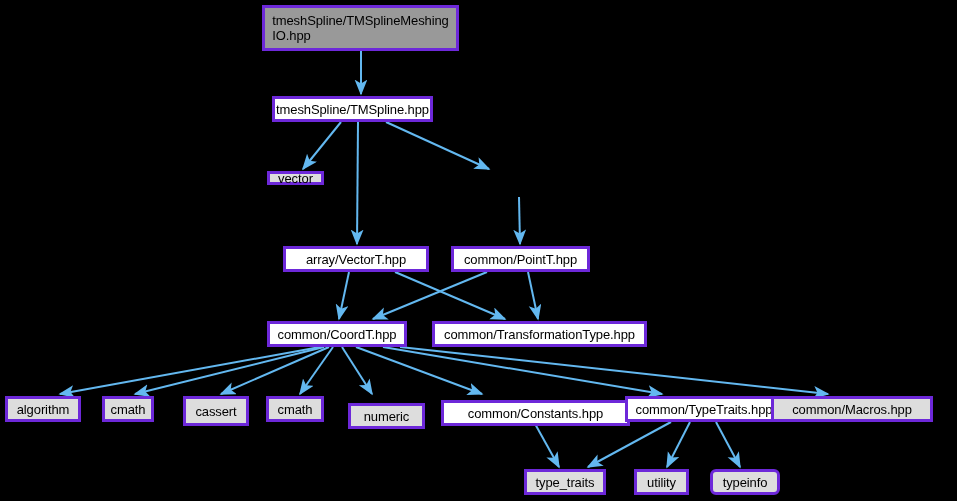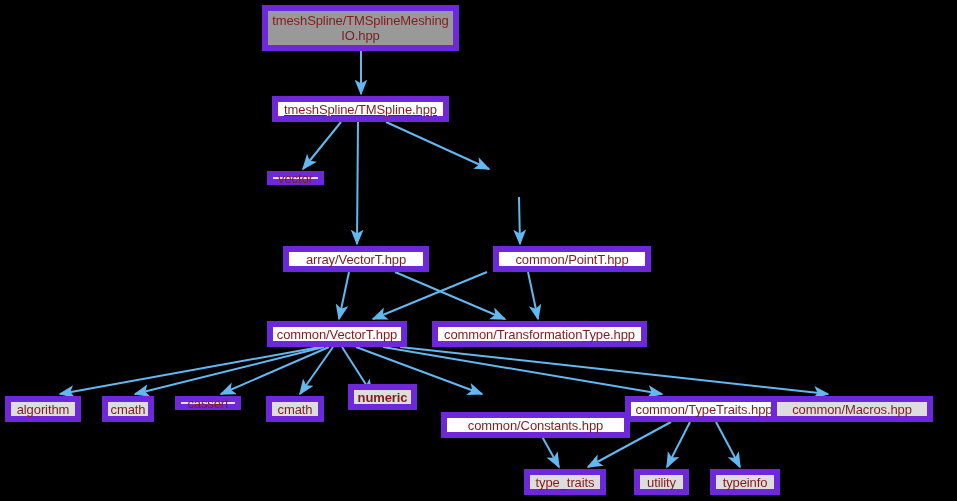--- a/index.html
+++ b/index.html
@@ -27,28 +27,28 @@
   #node-layer {
     position: absolute;
     left: 0;
     top: 0;
     width: 957px;
     height: 501px;
   }
   .graph-node {
     position: absolute;
     box-sizing: border-box;
-    border: 6px solid #6d28d9;
+    border: 3px solid #6d28d9;
     display: flex;
     align-items: center;
     justify-content: center;
-    text-align: center;
+    text-align: left;
     font-size: 13px;
     line-height: 15px;
-    color: #7f1d1d;
+    color: #000000;
     white-space: pre-line;
     letter-spacing: -0.1px;
   }
   .fill-white  { background: #ffffff; }
   .fill-light  { background: #dddddd; }
   .fill-medium { background: #999999; }
 </style>
 </head>
 <body>
 
@@ -79,31 +79,31 @@
         <line x1="400" y1="347" x2="828" y2="394" stroke="#63b8f0" stroke-width="2" marker-end="url(#arrow)"></line>
         <line x1="534" y1="422" x2="559" y2="467" stroke="#63b8f0" stroke-width="2" marker-end="url(#arrow)"></line>
         <line x1="671" y1="422" x2="588" y2="467" stroke="#63b8f0" stroke-width="2" marker-end="url(#arrow)"></line>
         <line x1="690" y1="422" x2="667" y2="467" stroke="#63b8f0" stroke-width="2" marker-end="url(#arrow)"></line>
         <line x1="716" y1="422" x2="740" y2="467" stroke="#63b8f0" stroke-width="2" marker-end="url(#arrow)"></line>
       </g>
   </svg>
   <div id="node-layer">
       <div class="graph-node fill-medium" style="left: 262px; top: 5px; width: 197px; height: 46px;">tmeshSpline/TMSplineMeshing
 IO.hpp</div>
-      <div class="graph-node fill-white" style="left: 272px; top: 96px; width: 177px; height: 26px; text-decoration: underline;">tmeshSpline/TMSpline.hpp</div>
+      <div class="graph-node fill-white" style="left: 272px; top: 96px; width: 161px; height: 26px;">tmeshSpline/TMSpline.hpp</div>
       <div class="graph-node fill-light" style="left: 267px; top: 171px; width: 57px; height: 14px;">vector</div>
       <div class="graph-node fill-white" style="left: 283px; top: 246px; width: 146px; height: 26px;">array/VectorT.hpp</div>
-      <div class="graph-node fill-white" style="left: 451px; top: 246px; width: 158px; height: 26px; margin-left: 42px;">common/PointT.hpp</div>
-      <div class="graph-node fill-white" style="left: 267px; top: 321px; width: 140px; height: 26px;">common/VectorT.hpp</div>
+      <div class="graph-node fill-white" style="left: 451px; top: 246px; width: 139px; height: 26px;">common/PointT.hpp</div>
+      <div class="graph-node fill-white" style="left: 267px; top: 321px; width: 140px; height: 26px;">common/CoordT.hpp</div>
       <div class="graph-node fill-white" style="left: 432px; top: 321px; width: 215px; height: 26px;">common/TransformationType.hpp</div>
       <div class="graph-node fill-light" style="left: 5px; top: 396px; width: 76px; height: 26px;">algorithm</div>
       <div class="graph-node fill-light" style="left: 102px; top: 396px; width: 52px; height: 26px;">cmath</div>
-      <div class="graph-node fill-light" style="left: 175px; top: 396px; width: 66px; height: 14px;">cassert</div>
+      <div class="graph-node fill-light" style="left: 183px; top: 396px; width: 66px; height: 30px;">cassert</div>
       <div class="graph-node fill-light" style="left: 266px; top: 396px; width: 58px; height: 26px;">cmath</div>
-      <div class="graph-node fill-light" style="left: 348px; top: 384px; width: 69px; height: 26px; font-weight: bold;">numeric</div>
-      <div class="graph-node fill-white" style="left: 441px; top: 412px; width: 189px; height: 26px;">common/Constants.hpp</div>
+      <div class="graph-node fill-light" style="left: 348px; top: 403px; width: 77px; height: 26px;">numeric</div>
+      <div class="graph-node fill-white" style="left: 441px; top: 400px; width: 189px; height: 26px;">common/Constants.hpp</div>
       <div class="graph-node fill-white" style="left: 625px; top: 396px; width: 158px; height: 26px;">common/TypeTraits.hpp</div>
       <div class="graph-node fill-light" style="left: 771px; top: 396px; width: 162px; height: 26px;">common/Macros.hpp</div>
       <div class="graph-node fill-light" style="left: 524px; top: 469px; width: 82px; height: 26px;">type_traits</div>
       <div class="graph-node fill-light" style="left: 634px; top: 469px; width: 55px; height: 26px;">utility</div>
-      <div class="graph-node fill-light" style="left: 710px; top: 469px; width: 70px; height: 26px;">typeinfo</div>
+      <div class="graph-node fill-light" style="left: 710px; top: 469px; width: 70px; height: 26px; border-radius: 6px;">typeinfo</div>
     </div>
 </div>
 
 </body></html>

